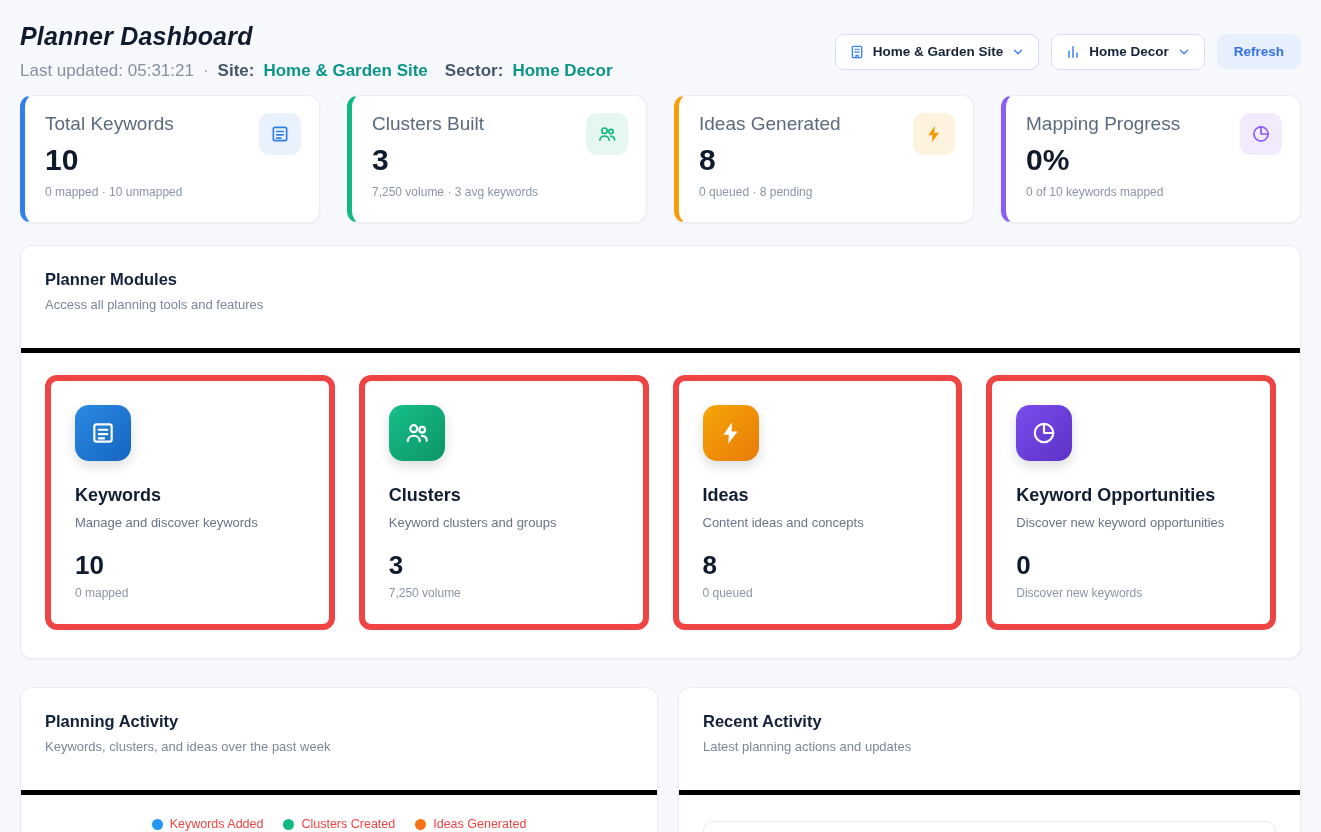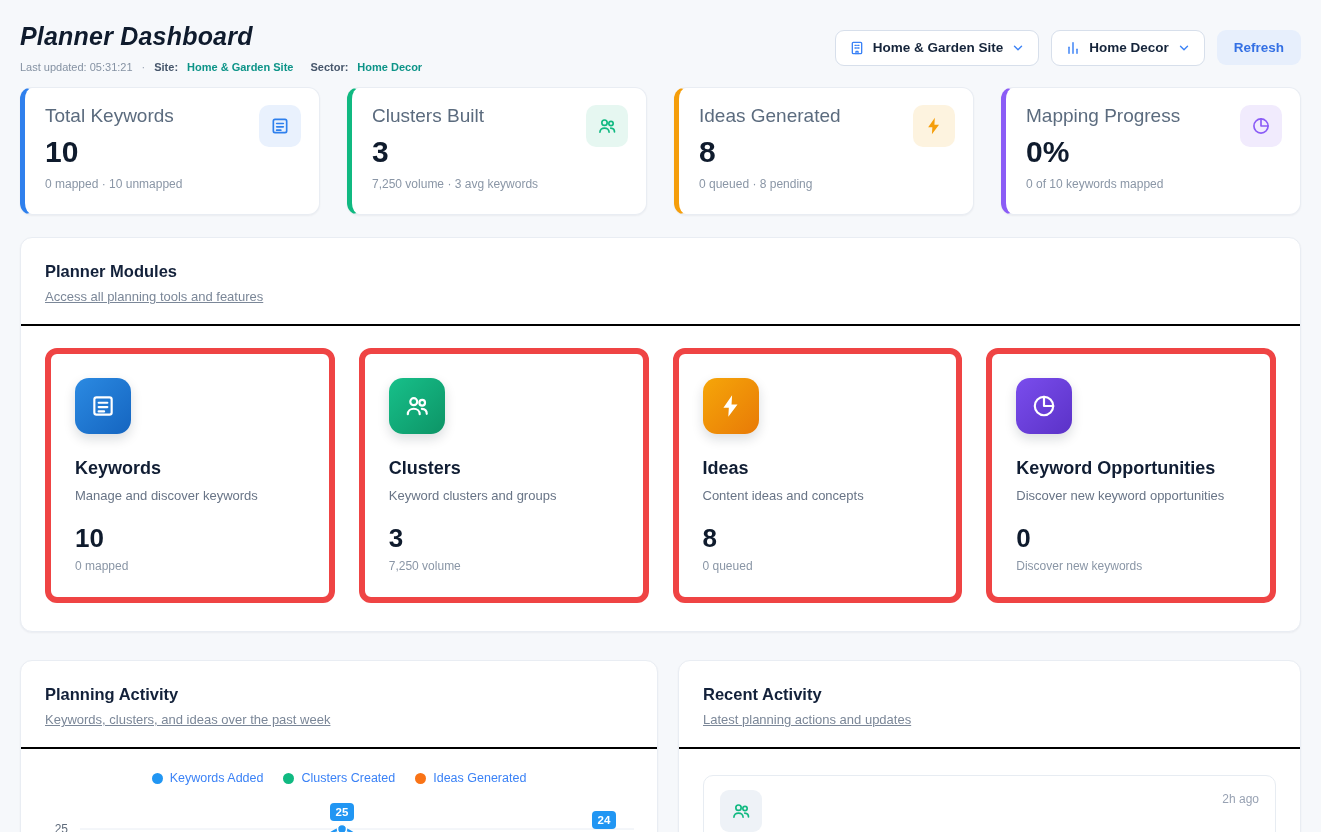--- a/index.html
+++ b/index.html
@@ -7,21 +7,21 @@
   body {
     background:#f6f8fb;
     font-family:"Liberation Sans","DejaVu Sans",sans-serif;
     color:#111b2e;
   }
   .page { padding:22px 20px 0; }
 
   
   .topbar { display:flex; justify-content:space-between; }
   .page-title { font-size:25px; font-weight:800; color:#0f1b2d; letter-spacing:.2px;font-style:italic; }
-  .meta { display:flex; align-items:center; gap:9px; margin-top:10px; font-size:11px; }
+  .meta { display:flex; align-items:center; gap:9px; margin-top:10px; font-size:17px; }
   .meta .muted { color:#8592a3; }
   .meta .dot { color:#9aa5b4; }
   .meta .label { color:#46566b; font-weight:700; }
   .meta .link { font-weight:700; cursor:pointer; }
   .controls { display:flex; gap:12px; align-items:center; align-self:center; }
   .select-btn {
     display:flex; align-items:center; gap:8px; background:#fff;
     border:1px solid #d7dfeb; border-radius:9px; padding:9px 13px;
     font-size:13.5px; font-weight:700; color:#15243a; cursor:pointer; font-family:inherit;
   }
@@ -44,23 +44,23 @@
   .stat-value { font-size:30px; font-weight:800; margin-top:8px; color:#0f1b2d; }
   .stat-detail { font-size:12px; color:#8a96a6; margin-top:8px; }
   .stat-icon { width:42px; height:42px; border-radius:10px; display:flex; align-items:center; justify-content:center; flex:0 0 42px; }
   .stat-icon svg { width:20px; height:20px; }
 
   
   .panel {
     background:#fff; border:1px solid #e9edf3; border-radius:12px;
     box-shadow:0 1px 2px rgba(16,24,40,.05);
   }
-  .panel-head { padding:24px 24px 20px; border-bottom:2px solid #000000; }
+  .panel-head { padding:24px 24px 36px; border-bottom:5px solid #000000; }
   .panel-title { font-size:16.5px; font-weight:700; color:#13213a; }
-  .panel-sub { font-size:13px; color:#7b8798; margin-top:8px;text-decoration:underline; }
+  .panel-sub { font-size:13px; color:#7b8798; margin-top:8px; }
 
   
   .modules-panel { margin-top:22px; }
   .modules-grid { display:flex; gap:24px; padding:22px 24px 28px; }
   .module-card {
     flex:1; border:6px solid #ef4444; border-radius:12px; background:#fff;
     padding:24px; cursor:pointer;
   }
   .module-icon {
     width:56px; height:56px; border-radius:14px; color:#fff;
@@ -71,21 +71,21 @@
   .module-icon svg { width:26px; height:26px; }
   .module-title { font-size:18px; font-weight:800; margin-top:24px; color:#101d33; }
   .module-desc { font-size:13px; color:#66728333; color:#687486; margin-top:9px; }
   .module-value { font-size:26px; font-weight:800; margin-top:20px; color:#0f1b2d; }
   .module-detail { font-size:12px; color:#8a96a6; margin-top:5px; }
 
   
   .bottom-row { display:flex; gap:20px; margin-top:28px; }
   .activity-panel { flex:0 0 638px; height:420px; }
   .recent-panel { flex:1; height:420px; }
-  .legend { display:flex; justify-content:center; gap:20px; padding:22px 16px 0; font-size:12.5px; color:#3b82f6; }
+  .legend { display:flex; justify-content:center; gap:20px; padding:22px 16px 0; font-size:12.5px; color:#ef4444; }
   .legend-item { display:flex; align-items:center; gap:7px; }
   .legend-dot { width:11px; height:11px; border-radius:50%; background:#999; }
   .chart-wrap { padding-top:8px; }
   svg.chart { display:block; width:610px; height:240px; margin:0 auto; font-family:inherit; }
 
   .recent-item {
     margin:26px 24px 0; border:1px solid #e7ecf2; border-radius:10px;
     padding:14px 16px; display:flex; gap:14px; align-items:flex-start; background:#fff;
   }
   .recent-icon {

